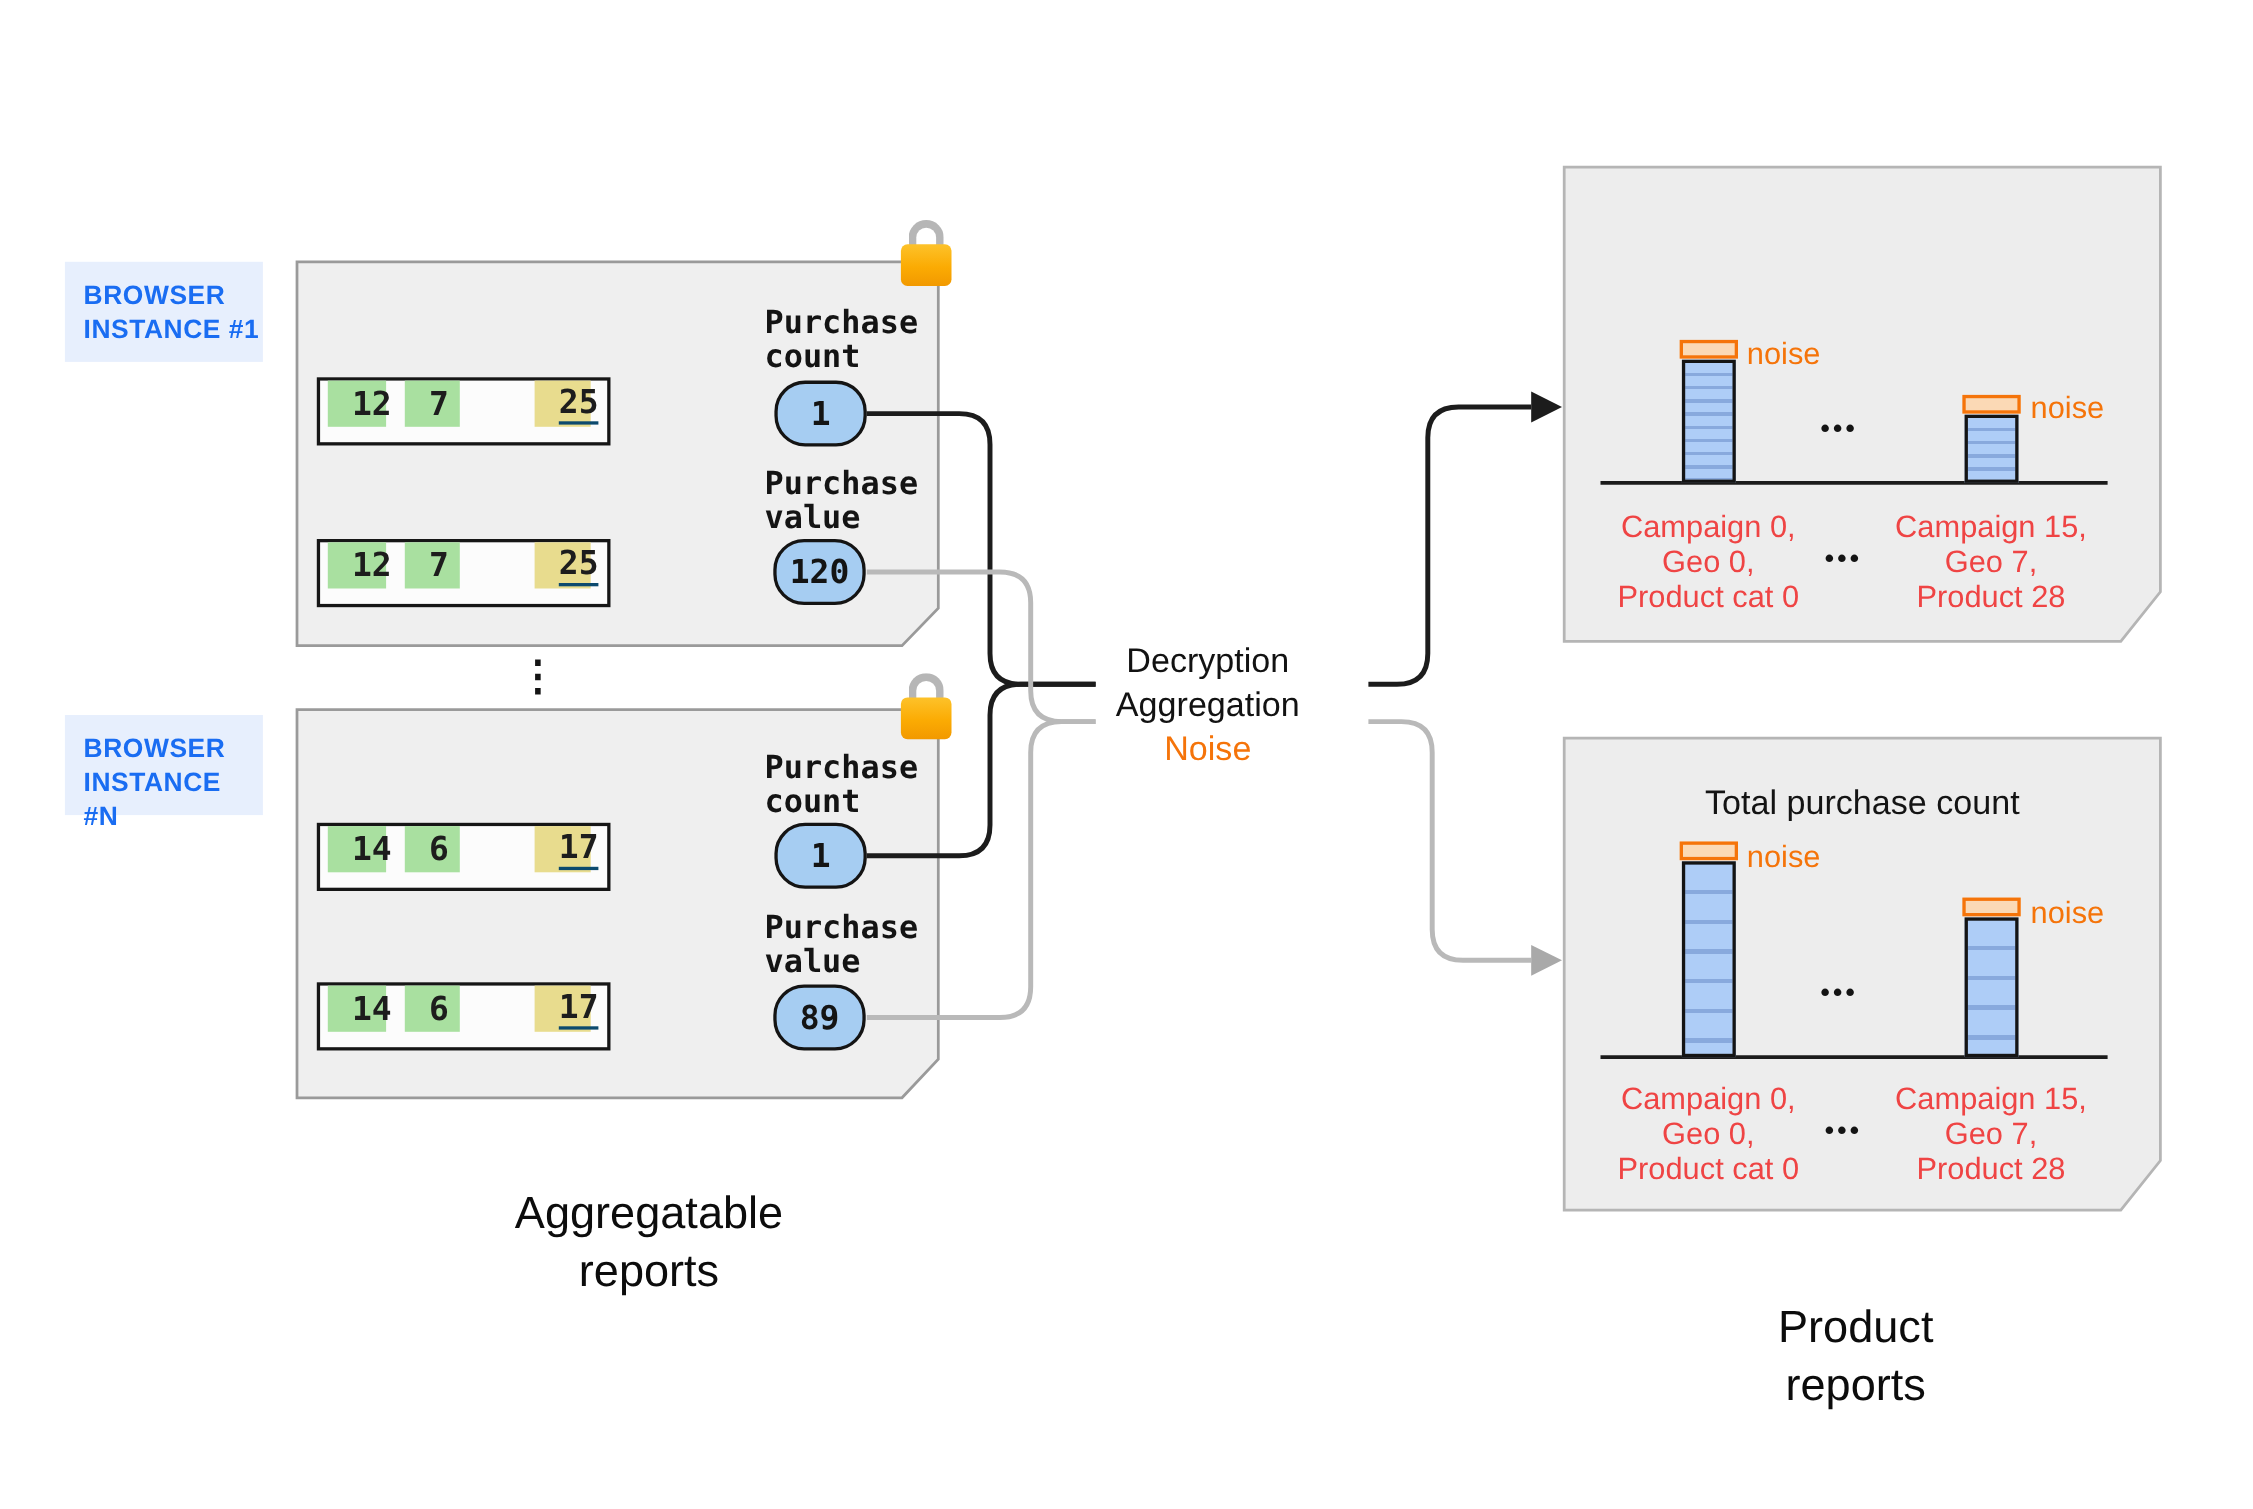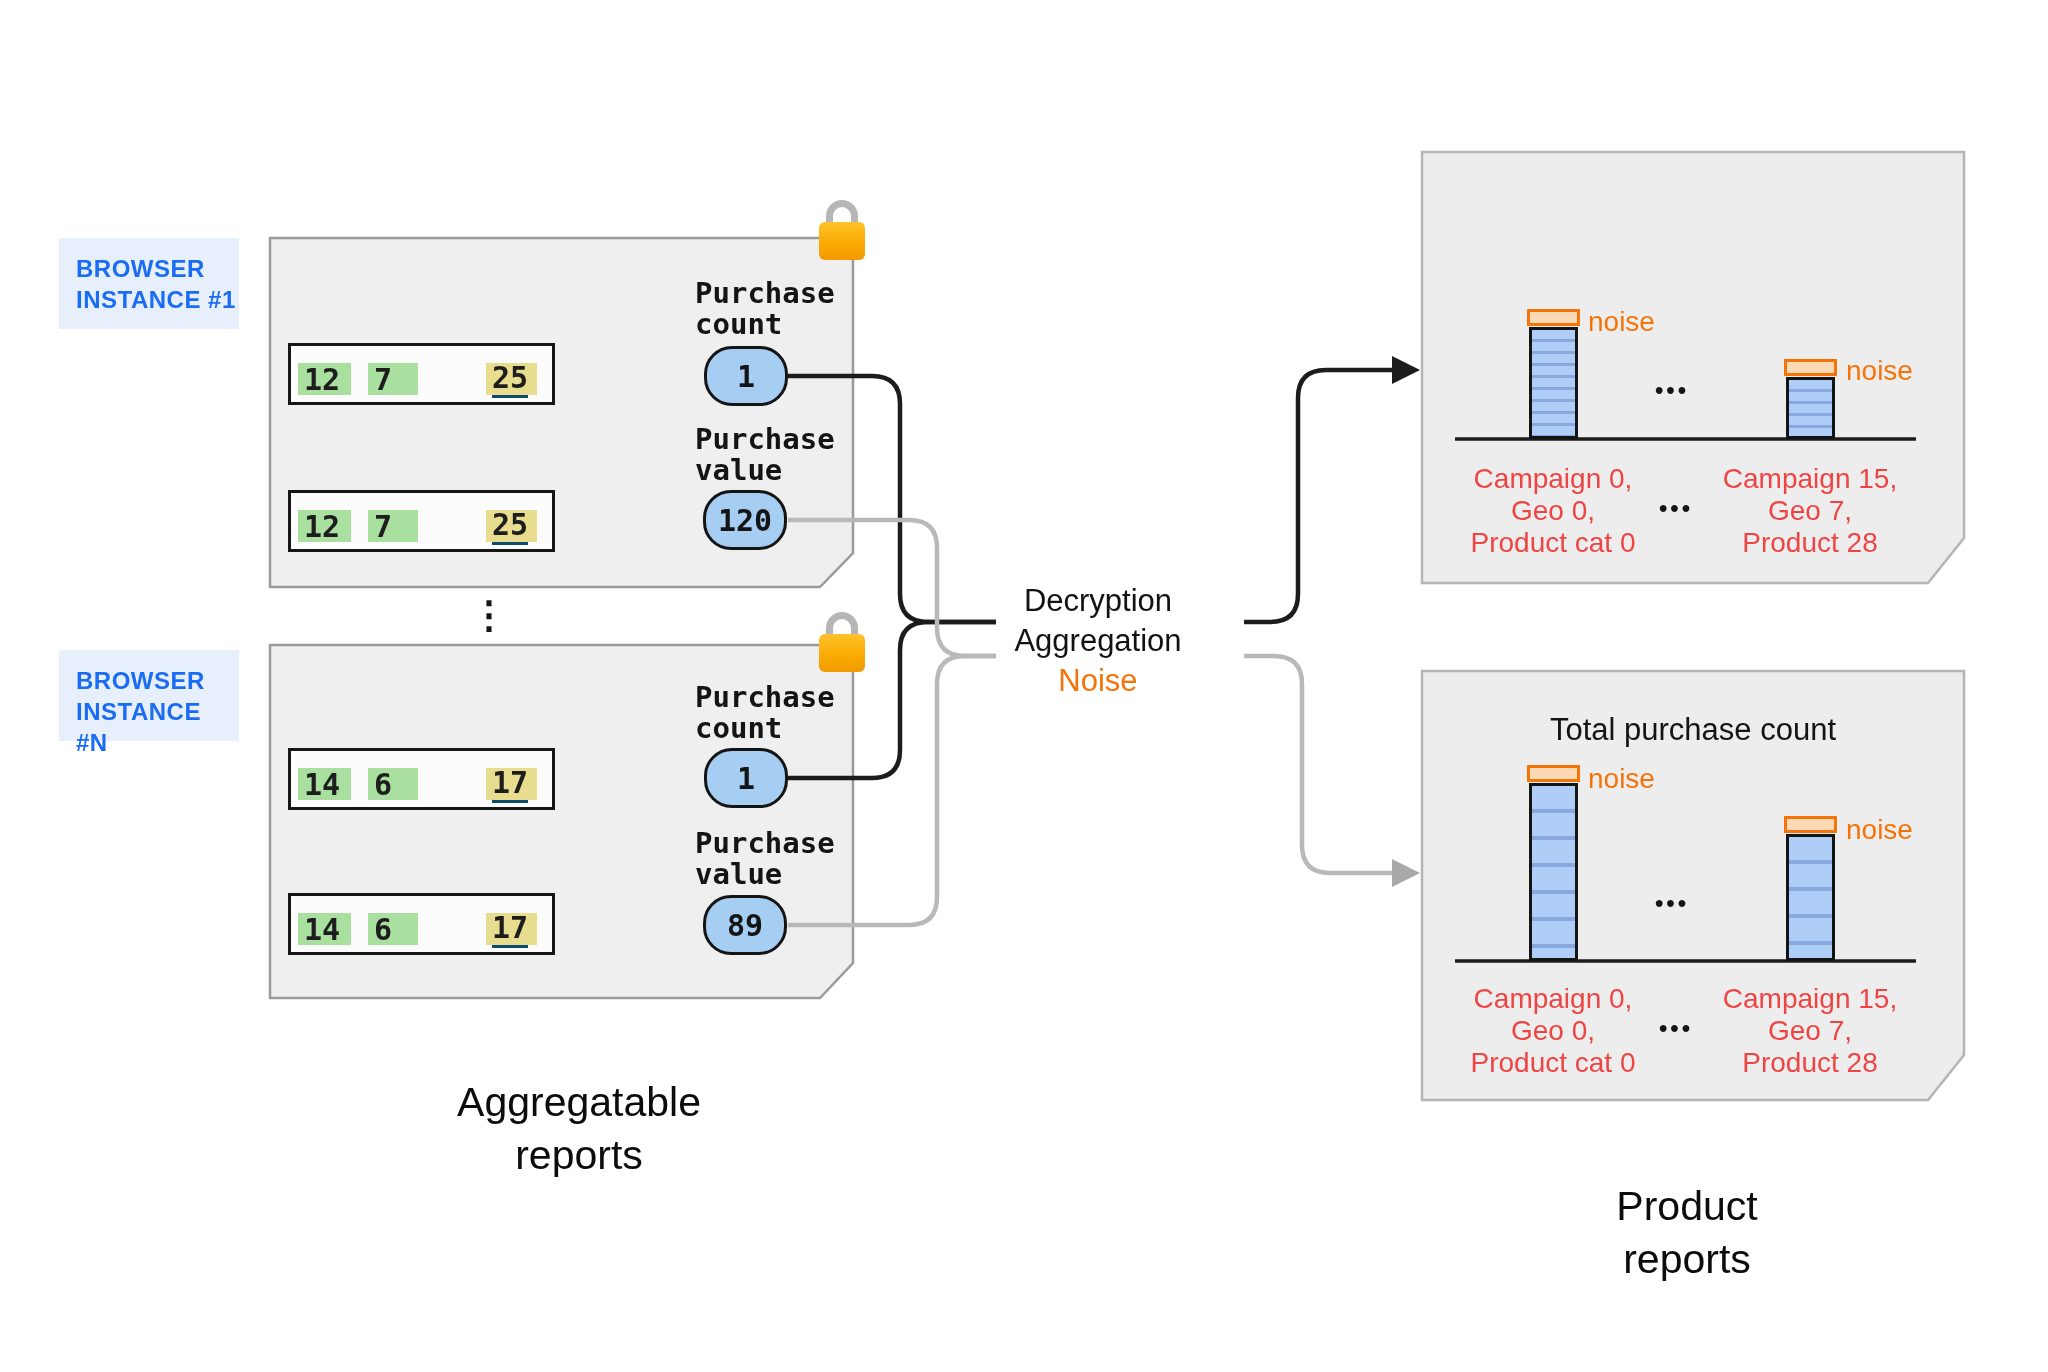--- a/index.html
+++ b/index.html
@@ -9,23 +9,23 @@
   #diagram-svg{position:absolute;left:0;top:0;z-index:1;}
   .layer{position:absolute;left:0;top:0;width:100%;height:100%;z-index:2;}
 
   
   .browser-label{width:180px;height:91px;background:#e7effd;color:#1a6df2;
     font-weight:bold;font-size:24px;line-height:31px;box-sizing:border-box;
     padding:15px 0 0 17px;letter-spacing:.5px;}
 
   
   .report-row{width:267px;height:62px;background:#fcfcfc;border:3px solid #161616;box-sizing:border-box;}
-  .cell{position:absolute;top:17px;height:32px;font-family:"DejaVu Sans Mono",monospace;
+  .cell{position:absolute;top:0;height:42px;font-family:"DejaVu Sans Mono",monospace;
     font-weight:600;font-size:30px;color:#1d1d1d;display:flex;align-items:center;
-    padding-left:6px;box-sizing:border-box;}
+    padding-left:22px;box-sizing:border-box;}
   .cell.green{background:#a9e0a0;}
   .cell.yellow{background:#e8dc8e;}
   .c1{left:7px;width:53px;}
   .c2{left:77px;width:50px;}
   .c3{left:195px;width:51px;}
   .u{border-bottom:3px solid #0c4a6e;padding-bottom:0px;}
 
   .mono-label{font-family:"DejaVu Sans Mono",monospace;font-weight:bold;
     font-size:29px;line-height:31px;color:#141414;}
 
@@ -158,21 +158,21 @@
       <div>count</div>
     </div>
     <div class="abs pill" style="left:704px;top:748px">1</div>
 
     <div class="abs mono-label" style="left:695px;top:828px">
       <div>Purchase</div>
       <div>value</div>
     </div>
     <div class="abs pill" style="left:703px;top:895px">89</div>
 
-    <div class="abs caption" style="left:429px;top:1076px">
+    <div class="abs caption" style="left:440px;top:1076px">
       <div>Aggregatable</div>
       <div>reports</div>
     </div>
 
     <div class="abs pipeline" style="left:958px;top:581px">
       <div>Decryption</div>
       <div>Aggregation</div>
       <div class="noise">Noise</div>
     </div>
 

